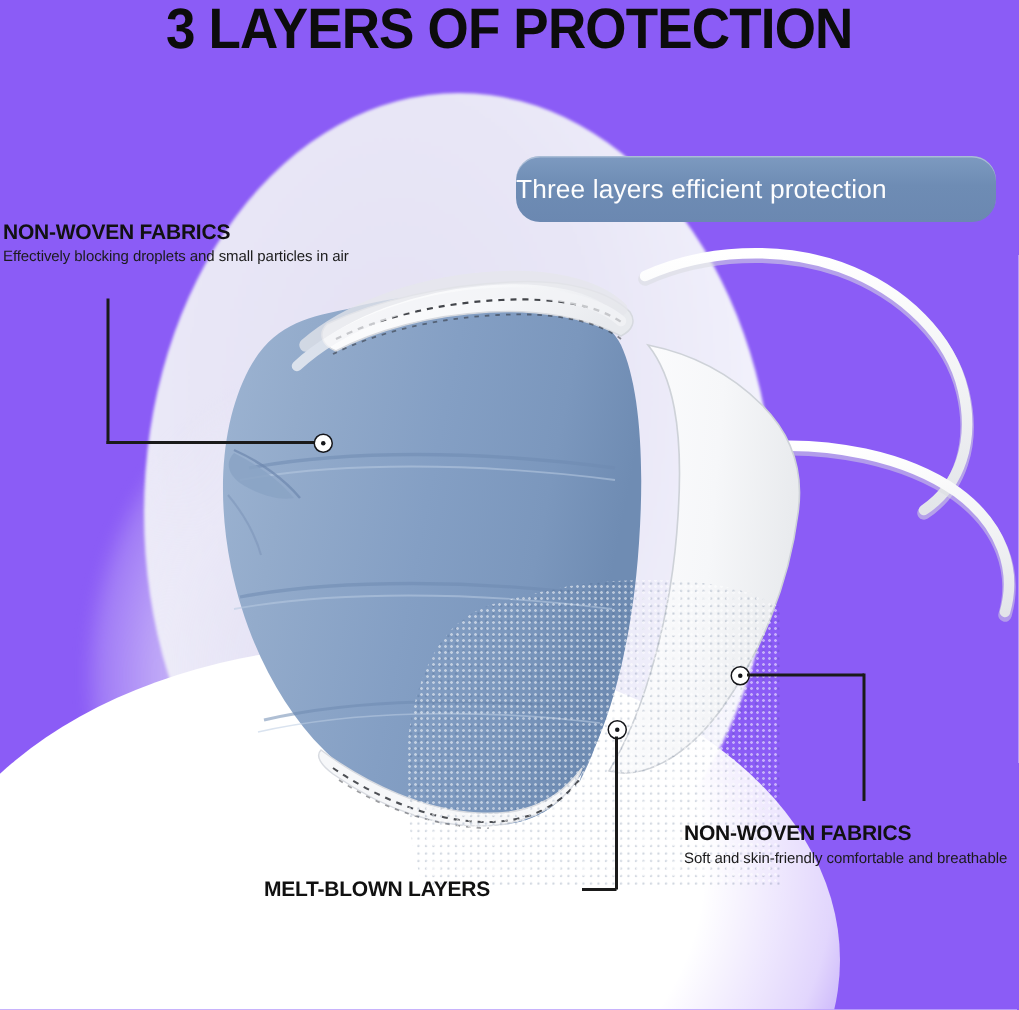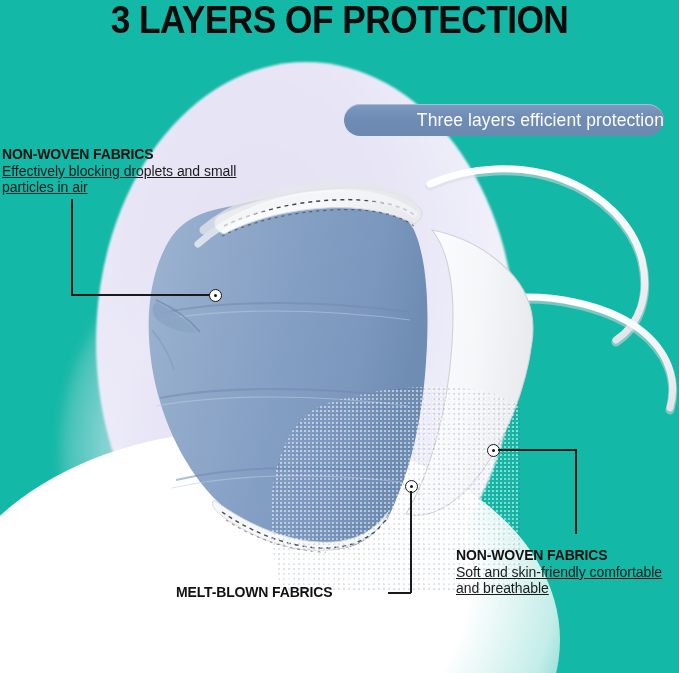--- a/index.html
+++ b/index.html
@@ -1,20 +1,20 @@
 <!DOCTYPE html>
 <html><head>
 <meta charset="utf-8">
 <style>
   html,body{margin:0;padding:0;}
   body{
     width:679px;height:673px;background:#ffffff;overflow:hidden;
     font-family:"Liberation Sans",sans-serif;position:relative;
   }
-  #stage{position:absolute;inset:0;width:679px;height:673px;overflow:hidden;background:#14b8a6;}
+  #stage{position:absolute;inset:0;width:679px;height:673px;overflow:hidden;background:#8b5cf6;}
 
   
   .blob{position:absolute;border-radius:50%;}
   #blobMain{
     left:96px;top:62px;width:420px;height:560px;
     background:radial-gradient(ellipse at 40% 35%, #e4e1f3 0%, #e8e6f6 38%, #efeefa 62%, #f8f8fd 82%, #ffffff 100%);
     filter:blur(1.2px);
   }
   #blobSoft{
     left:60px;top:250px;width:330px;height:400px;
@@ -29,41 +29,40 @@
   
   #title{
     position:absolute;left:0;top:-1px;width:679px;text-align:center;
     font-size:38px;line-height:42px;font-weight:700;color:#0c0c0c;
     letter-spacing:-0.6px;transform:scaleX(.93);transform-origin:50% 0;
     font-family:"Liberation Sans",sans-serif;white-space:nowrap;
   }
 
   
   #badge{
-    position:absolute;left:344px;top:104px;width:320px;height:32px;
+    position:absolute;left:344px;top:104px;width:320px;height:44px;
     border-radius:16px;
     background:linear-gradient(180deg,#7d9ac0 0%,#6e8cb4 45%,#6b88b1 100%);
     box-shadow:inset 0 1px 0 rgba(255,255,255,.35);
-    display:flex;align-items:center;justify-content:flex-end;
+    display:flex;align-items:center;justify-content:flex-start;
   }
   #badgeText{
     color:#fdfdfe;font-size:17.5px;line-height:18px;font-weight:400;
     letter-spacing:.1px;white-space:nowrap;
   }
 
   
   .callout{position:absolute;}
   .co-head{
     font-size:14px;line-height:19px;font-weight:700;color:#111111;
     letter-spacing:-0.15px;white-space:nowrap;
   }
   .co-desc{
-    font-size:14px;line-height:15.6px;font-weight:400;color:#1b1b1b;
+    font-size:10px;line-height:15.6px;font-weight:400;color:#1b1b1b;
     letter-spacing:-0.05px;
-    text-decoration:underline;
   }
   #co1{left:2px;top:145px;width:240px;}
   #co2{left:60px;top:583px;width:340px;text-align:center;}
   #co2 .co-head{text-align:left;padding-left:116px;}
   #co3{left:456px;top:546px;width:225px;}
 
   
   .ln{position:absolute;background:#1a1a1a;}
   .lnv{width:1.5px;}
   .lnh{height:1.5px;}
@@ -271,21 +270,21 @@
   <div class="dot" style="left:487px;top:444px;"></div>
   <div class="ln lnh" style="left:498px;top:449px;width:78px;"></div>
   <div class="ln lnv" style="left:575px;top:449px;height:85px;"></div>
 
   <div class="callout" id="co1">
     <div class="co-head">NON-WOVEN FABRICS</div>
     <div class="co-desc">Effectively blocking droplets and small particles in air</div>
   </div>
 
   <div class="callout" id="co2">
-    <div class="co-head">MELT-BLOWN FABRICS</div>
+    <div class="co-head">MELT-BLOWN LAYERS</div>
   </div>
 
   <div class="callout" id="co3">
     <div class="co-head">NON-WOVEN FABRICS</div>
     <div class="co-desc">Soft and skin-friendly comfortable and breathable</div>
   </div>
 
 </div>
 
 </body></html>

